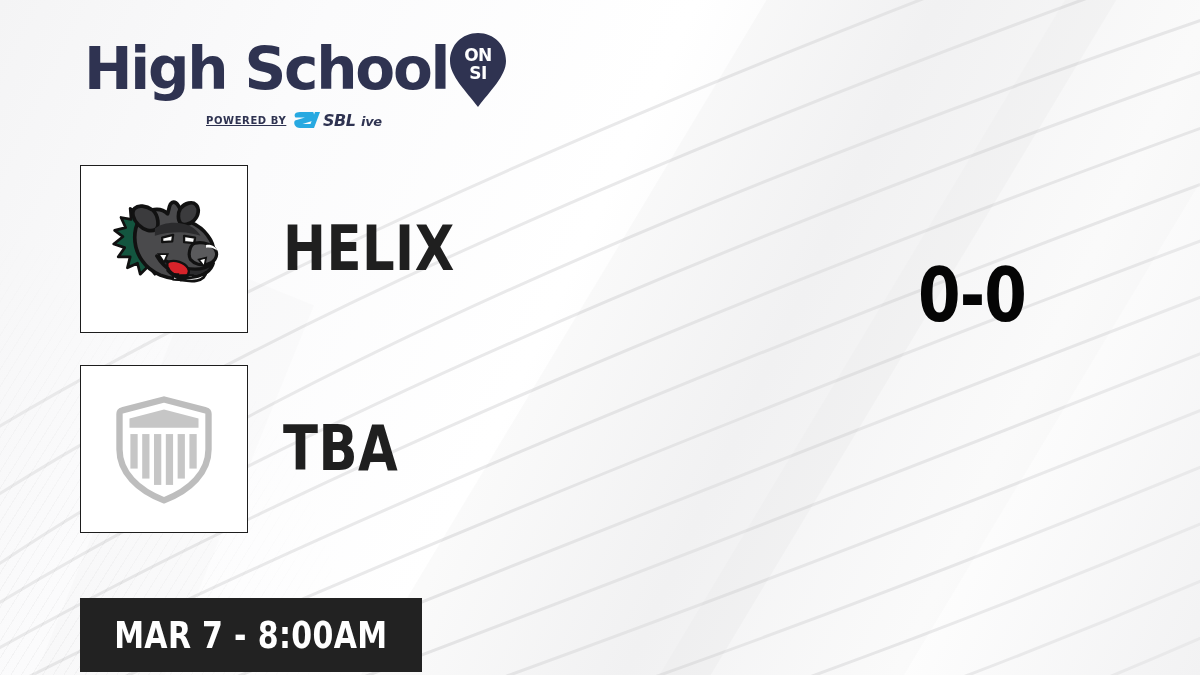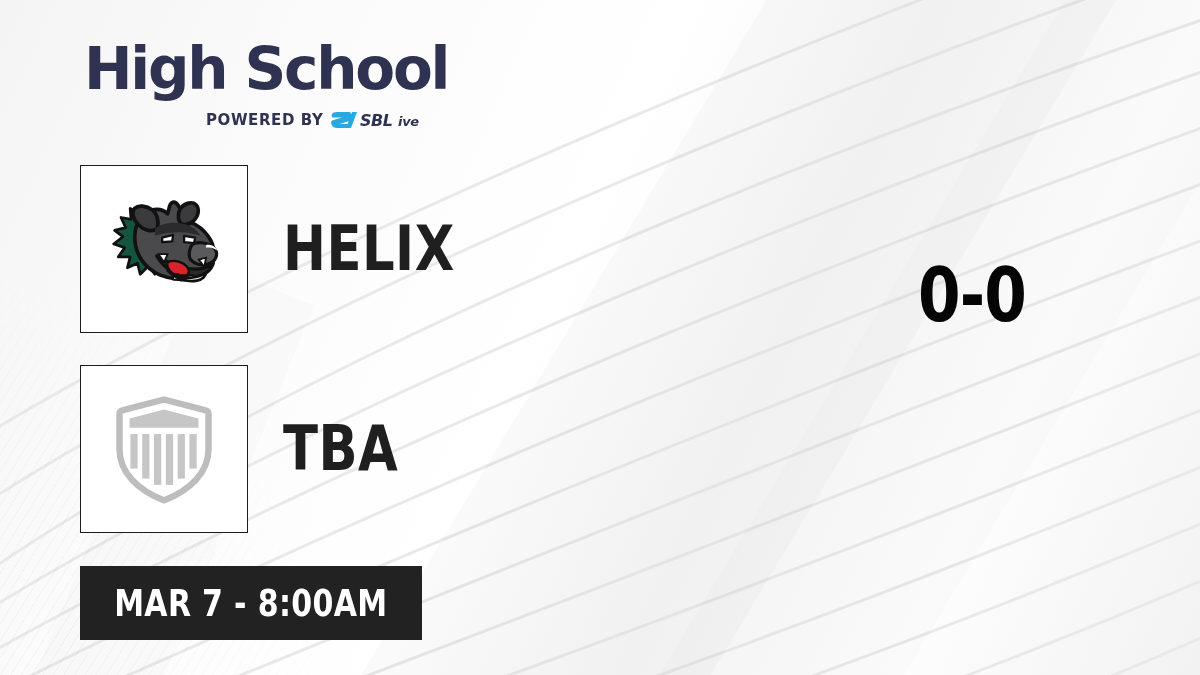--- a/index.html
+++ b/index.html
@@ -97,24 +97,25 @@
   .brand-powered {
     display: flex;
     align-items: center;
     gap: 7px;
     margin-top: 6px;
     padding-left: 122px;
   }
   .powered-label {
     font-family: "DejaVu Sans", sans-serif;
     font-weight: 700;
-    font-size: 15px;
+    font-size: 10px;
     letter-spacing: 0.6px;
     color: #2f3351;
     white-space: nowrap;
+    text-decoration: underline;
   }
   .sblive-mark { display: flex; }
   .sblive-mark svg { display: block; }
 
   
   .team-row {
     position: absolute;
     left: 80px;
     display: flex;
     align-items: center;
@@ -160,21 +161,21 @@
     color: #050505;
     transform: scaleX(0.92);
     transform-origin: left center;
     white-space: nowrap;
   }
 
   
   .info-bar {
     position: absolute;
     left: 80px;
-    top: 566px;
+    top: 598px;
     width: 808px;
     height: 74px;
     display: flex;
     box-sizing: border-box;
   }
   .info-date {
     width: 342px;
     background: #222222;
     display: flex;
     align-items: center;
@@ -241,20 +242,27 @@
     </svg>
   </div>
   <div class="bg-layer bg-hatch"></div>
   <div class="bg-sheen-1"></div>
   <div class="bg-sheen-2"></div>
   <div class="bg-sheen-3"></div>
 
   <div class="brand">
     <div class="brand-row">
       <div class="brand-title">High School</div>
+      <div class="brand-pin">
+        <svg viewBox="0 0 60 78" xmlns="http://www.w3.org/2000/svg">
+          <path d="M30 2 C14 2 2 14 2 30 C2 45 18 60 30 76 C42 60 58 45 58 30 C58 14 46 2 30 2 Z" fill="#2f3351"></path>
+          <text x="30" y="30" text-anchor="middle" font-family="DejaVu Sans, sans-serif" font-size="17" font-weight="700" fill="#ffffff" letter-spacing="-0.5">ON</text>
+          <text x="30" y="48" text-anchor="middle" font-family="DejaVu Sans, sans-serif" font-size="17" font-weight="700" fill="#ffffff" letter-spacing="-0.5">SI</text>
+        </svg>
+      </div>
     </div>
     <div class="brand-powered">
       <span class="powered-label">POWERED BY</span>
       <span class="sblive-mark">
         <svg viewBox="0 0 116 20" width="116" height="20" xmlns="http://www.w3.org/2000/svg">
           <path d="M20 2 L7 2 C2 2 0.5 5 2.5 7.5 L12 7.5 L2 10.5 C0 13 2 18 7 18 L20 18 L21 14 L9.5 14 L20 10.8 C22 8.5 21 2 20 2 Z" fill="#27a9e1"></path>
           <path d="M22 2 L16 18 L21 18 L27 2 Z" fill="#27a9e1"></path>
           <text x="30" y="16" font-family="DejaVu Sans, sans-serif" font-size="16" font-weight="700" fill="#2f3351" font-style="italic" letter-spacing="-0.5">SBL</text>
           <text x="68" y="16" font-family="DejaVu Sans, sans-serif" font-size="13" font-weight="700" fill="#2f3351" font-style="italic" letter-spacing="-0.3">ive</text>
         </svg>

